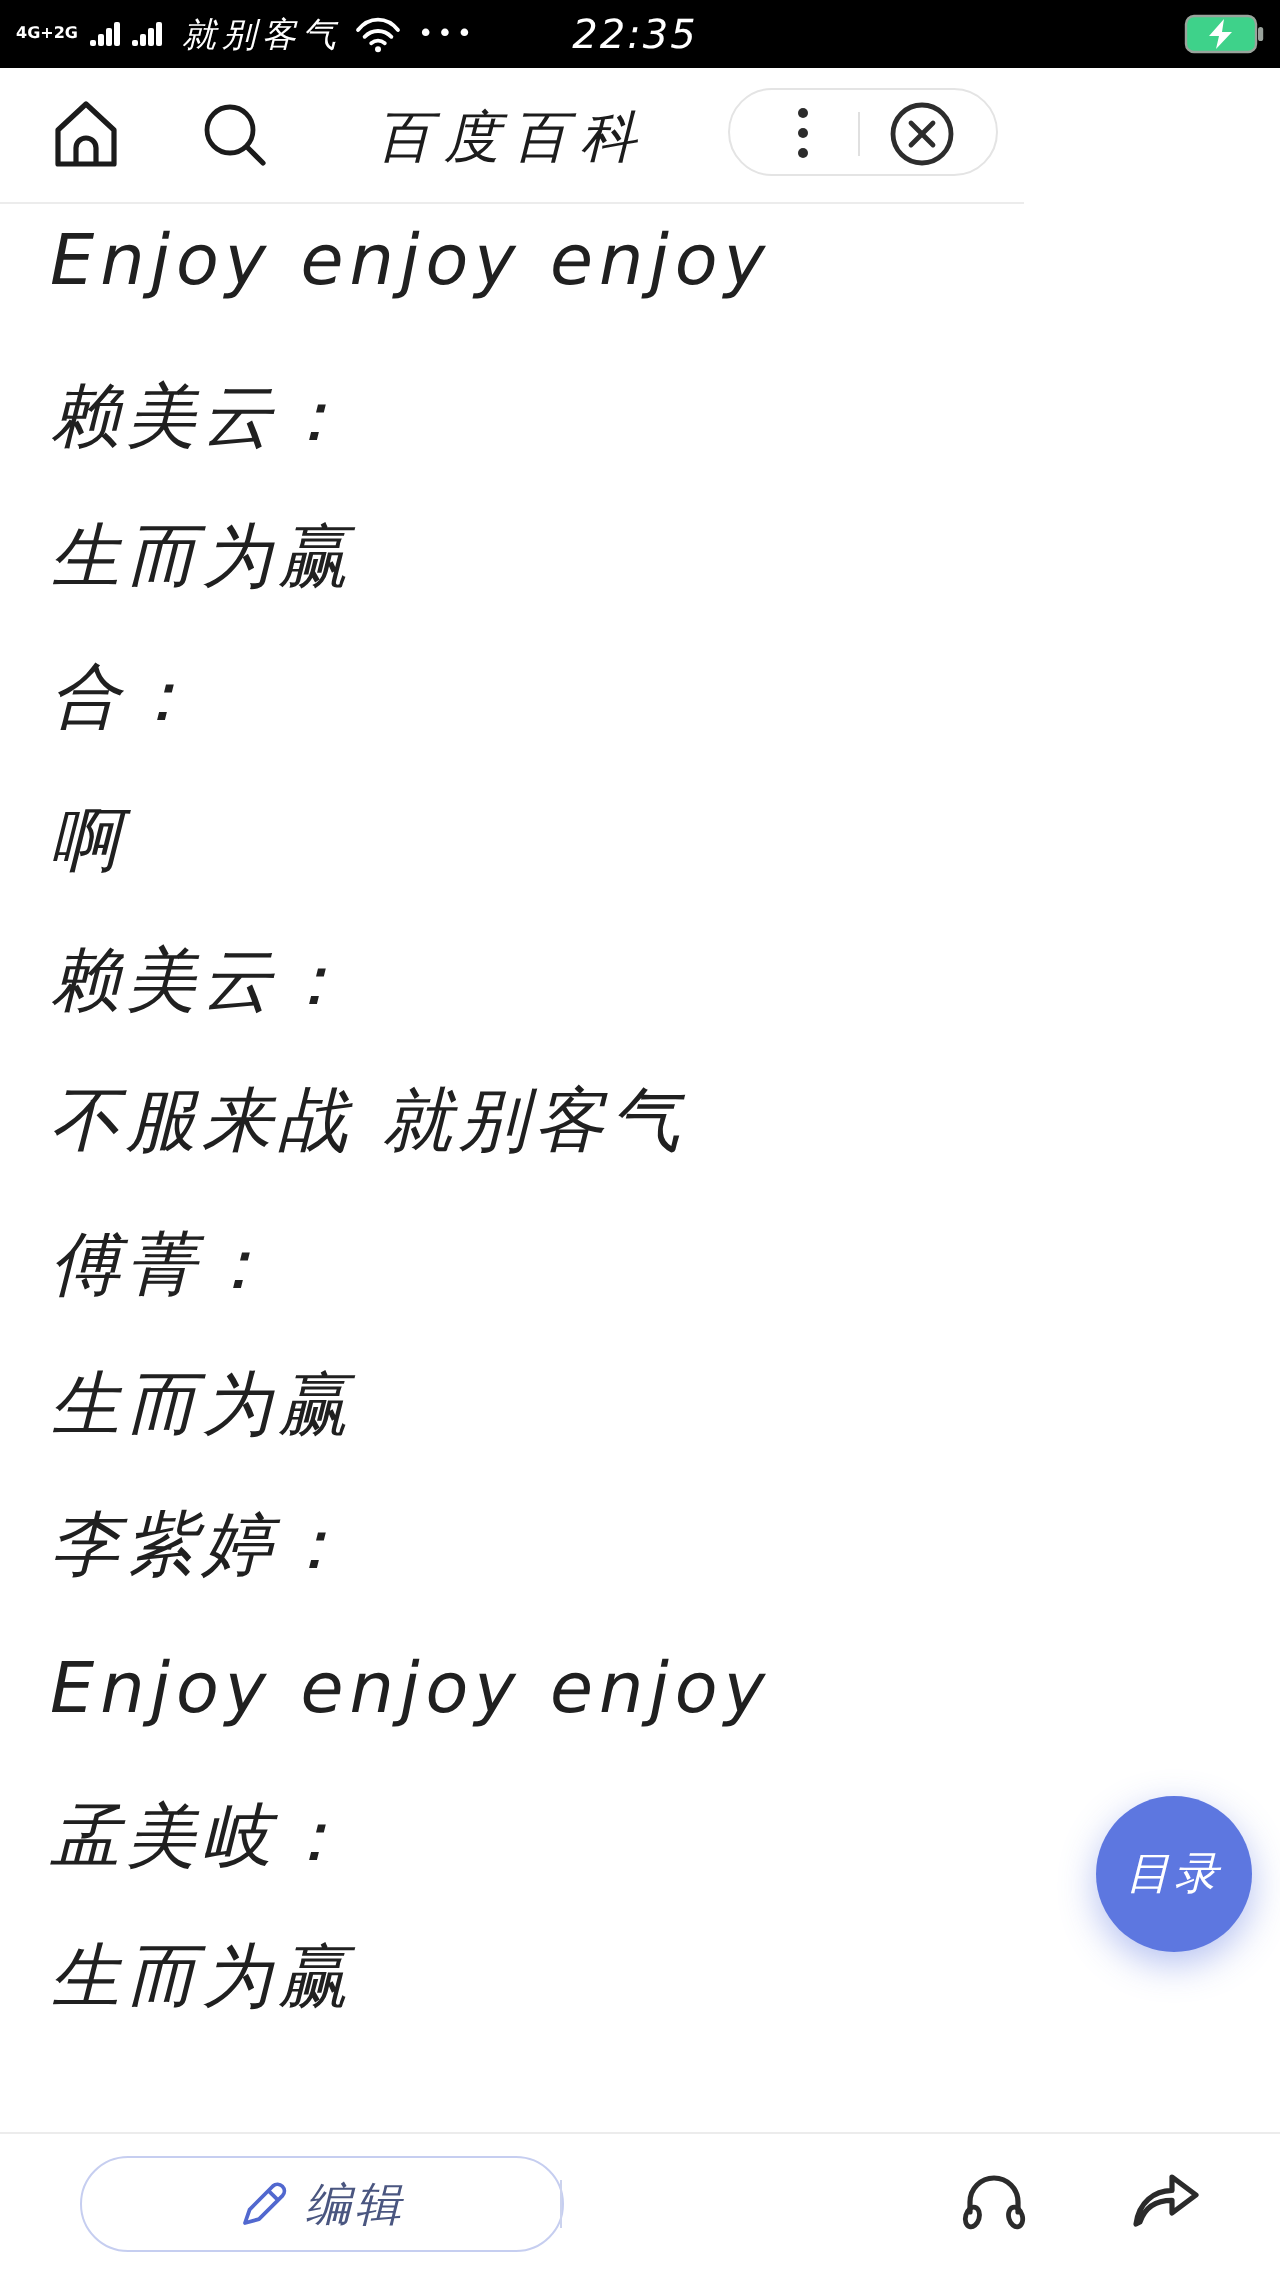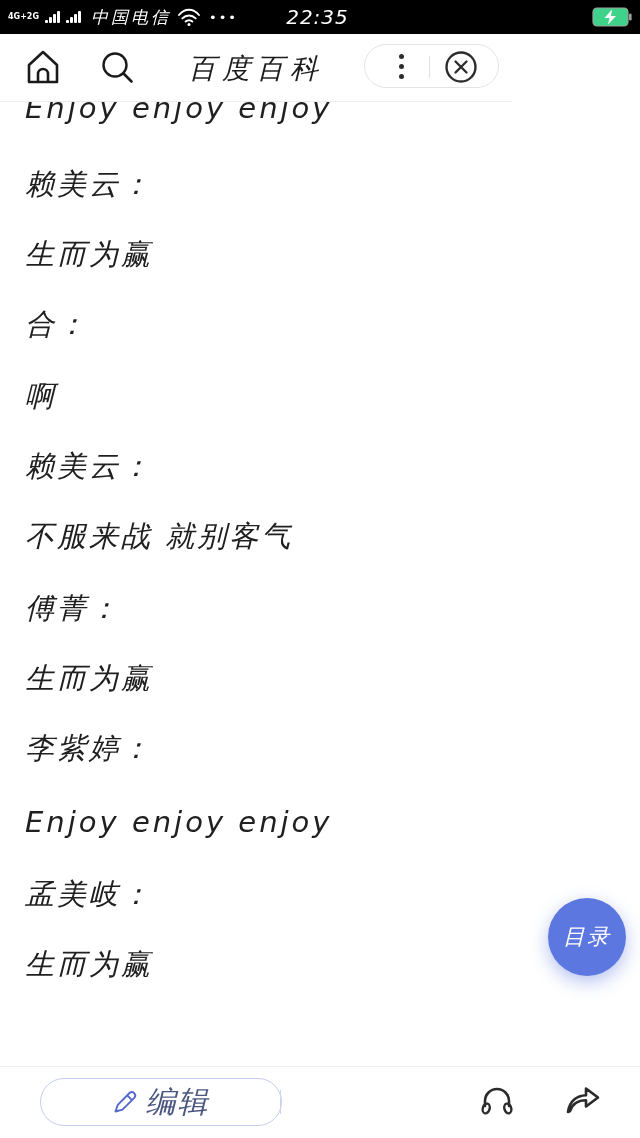--- a/index.html
+++ b/index.html
@@ -30,37 +30,37 @@
   .capsule{position:absolute;right:13px;top:10px;width:135px;height:44px;border:1px solid #e4e4e4;
            border-radius:22px;background:#fff;box-sizing:border-box;display:flex;align-items:center;}
   .kebab{position:absolute;left:24px;top:0;width:24px;height:42px;display:flex;flex-direction:column;
          justify-content:center;align-items:center;gap:5px;}
   .kebab s{width:5px;height:5px;border-radius:50%;background:#2c2c2c;display:block;}
   .capsule-divider{position:absolute;left:64px;top:11px;width:1px;height:22px;background:#e0e0e0;}
   .capsule-close{position:absolute;left:78px;top:4px;width:36px;height:36px;}
 
   
   .content{position:absolute;top:0;left:0;width:640px;height:1138px;z-index:1;background:#fff;}
-  .line{position:absolute;left:25px;font-size:29px;color:#202020;letter-spacing:3px;
-        white-space:nowrap;font-style:italic;}
+  .line{position:absolute;left:25px;font-size:35px;color:#202020;letter-spacing:3px;
+        white-space:nowrap;font-style:italic;margin-top:20px;}
 
   
   .toc-btn{position:absolute;left:548px;top:898px;width:78px;height:78px;border-radius:50%;
            background:#5d77e0;border:none;color:#fff;z-index:20;cursor:pointer;
            font-size:22px;font-style:italic;letter-spacing:2px;
            box-shadow:0 6px 18px rgba(93,119,224,.45);display:flex;align-items:center;justify-content:center;}
 
   
   .bottom-bar{position:absolute;left:0;top:1066px;width:640px;height:72px;background:#fff;
               border-top:1px solid #ececec;z-index:35;}
   .action-pill{position:absolute;left:40px;top:11px;width:242px;height:48px;border:1px solid #c6cef0;
                border-radius:24px;box-sizing:border-box;display:flex;align-items:center;background:#fff;}
   .pill-btn{flex:1;display:flex;align-items:center;justify-content:center;gap:8px;background:none;
             border:none;cursor:pointer;height:100%;padding:0;}
-  .pill-label{font-size:30px;color:#4a5680;font-style:italic;letter-spacing:2px;}
+  .pill-label{font-size:23px;color:#4a5680;font-style:italic;letter-spacing:2px;}
   .pill-divider{width:1px;height:24px;background:#ccd3ee;}
   .bb-icon{position:absolute;top:17px;background:none;border:none;padding:0;cursor:pointer;}
   .bb-headphones{left:478px;}
   .bb-share{left:564px;}
 </style>
 </head>
 <body>
 
 <div class="content">
   <div class="line" style="top:91px">Enjoy enjoy enjoy</div>
@@ -89,21 +89,21 @@
         <i style="height:6px"></i>
         <i style="height:9px"></i>
         <i style="height:12px"></i>
     </span>
     <span class="bars">
       <i style="height:3px"></i>
         <i style="height:6px"></i>
         <i style="height:9px"></i>
         <i style="height:12px"></i>
     </span>
-    <span class="carrier hw">中国电信</span>
+    <span class="carrier hw">就别客气</span>
     <svg width="24" height="20" viewBox="0 0 24 20">
       <path d="M2 8 C5 4.2 8.5 2.8 12 2.8 C15.5 2.8 19 4.2 22 8" fill="none" stroke="#fff" stroke-width="1.9" stroke-linecap="round"></path>
       <path d="M5.3 11.4 C7.3 9.4 9.6 8.5 12 8.5 C14.4 8.5 16.7 9.4 18.7 11.4" fill="none" stroke="#fff" stroke-width="1.9" stroke-linecap="round"></path>
       <path d="M8.6 14.6 C9.7 13.7 10.8 13.3 12 13.3 C13.2 13.3 14.3 13.7 15.4 14.6" fill="none" stroke="#fff" stroke-width="1.9" stroke-linecap="round"></path>
       <circle cx="12" cy="17.6" r="1.5" fill="#fff"></circle>
     </svg>
     <span class="sb-dots">•••</span>
   </div>
   <div class="sb-time hw">22:35</div>
   <div class="sb-right">

